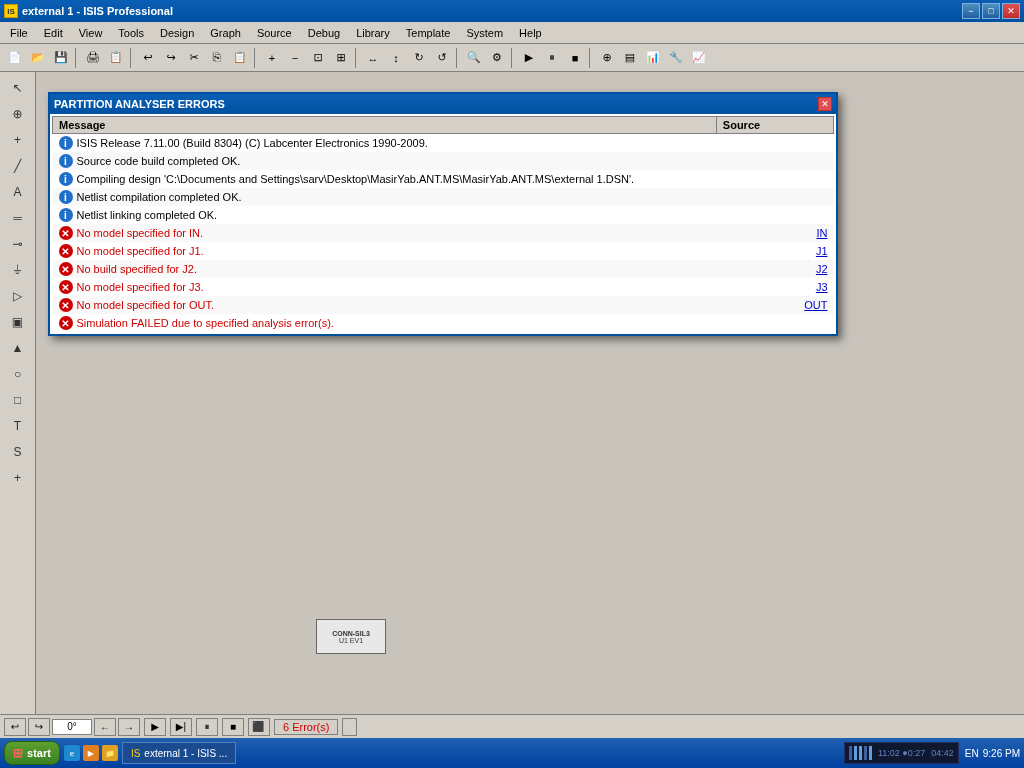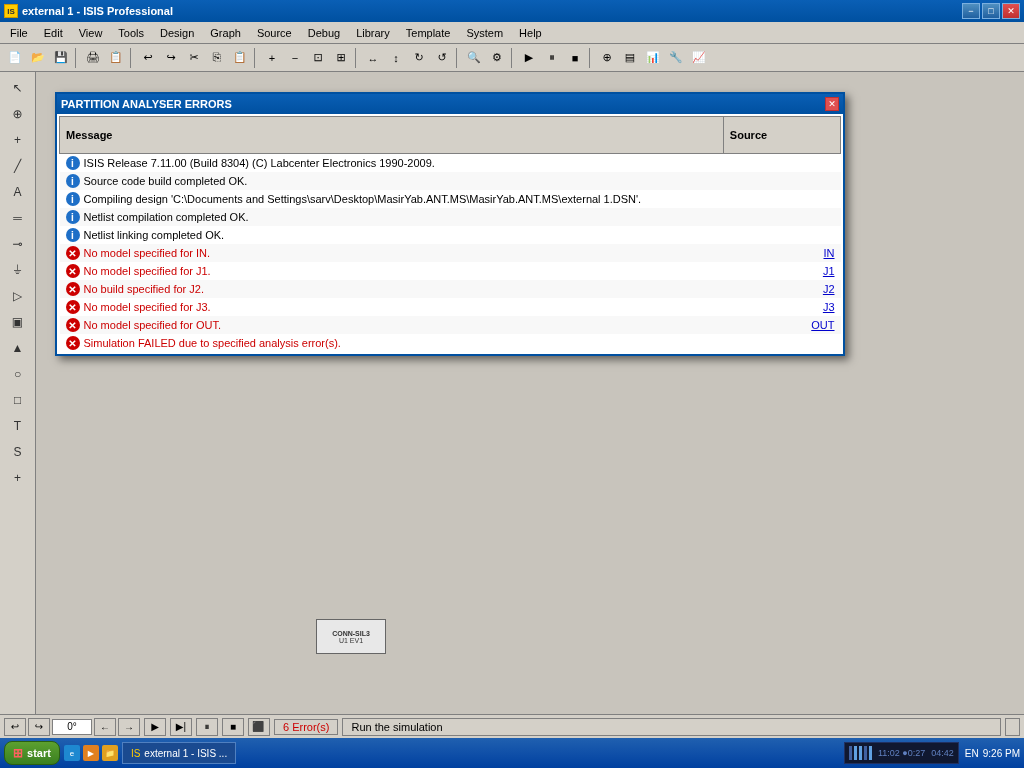--- a/index.html
+++ b/index.html
@@ -213,21 +213,21 @@
       left: 0;
       width: 100%;
       height: 100%;
       pointer-events: none;
     }
 
     
     .error-dialog {
       position: absolute;
       top: 20px;
-      left: 19px;
+      left: 12px;
       width: 790px;
       background: #fff;
       border: 2px solid #0050a0;
       box-shadow: 4px 4px 8px rgba(0,0,0,0.5);
       pointer-events: all;
     }
     .dialog-title-bar {
       background: linear-gradient(to bottom, #0a5fb5, #0050a0);
       color: white;
       height: 20px;
@@ -258,21 +258,21 @@
     }
 
     
     .log-table {
       width: 100%;
       border-collapse: collapse;
     }
     .log-table th {
       background: #d4d0c8;
       border: 1px solid #808080;
-      padding: 12px 6px;
+      padding: 2px 6px;
       text-align: left;
       font-size: 11px;
       font-weight: bold;
     }
     .log-table td {
       border: none;
       padding: 2px 6px;
       font-size: 11px;
       vertical-align: middle;
     }
@@ -764,21 +764,20 @@
       <div class="sim-btn">←</div>
       <div class="sim-btn">→</div>
     </div>
   </div>
   <div class="sim-btn">▶</div>
   <div class="sim-btn">▶|</div>
   <div class="sim-btn">⏸</div>
   <div class="sim-btn">■</div>
   <div class="sim-btn stop" style="color:#cc0000;">⬛</div>
   <div class="error-count">6 Error(s)</div>
-  <div class="run-sim-text">Run the simulation</div>
   <div class="scrollbar-area"></div>
 </div>
 
 <div class="taskbar">
   <div class="taskbar-left">
     <div class="start-btn">
       <span style="color:#ff6060; font-size:12px;">⊞</span>
       <span>start</span>
     </div>
     <div class="taskbar-icons">

